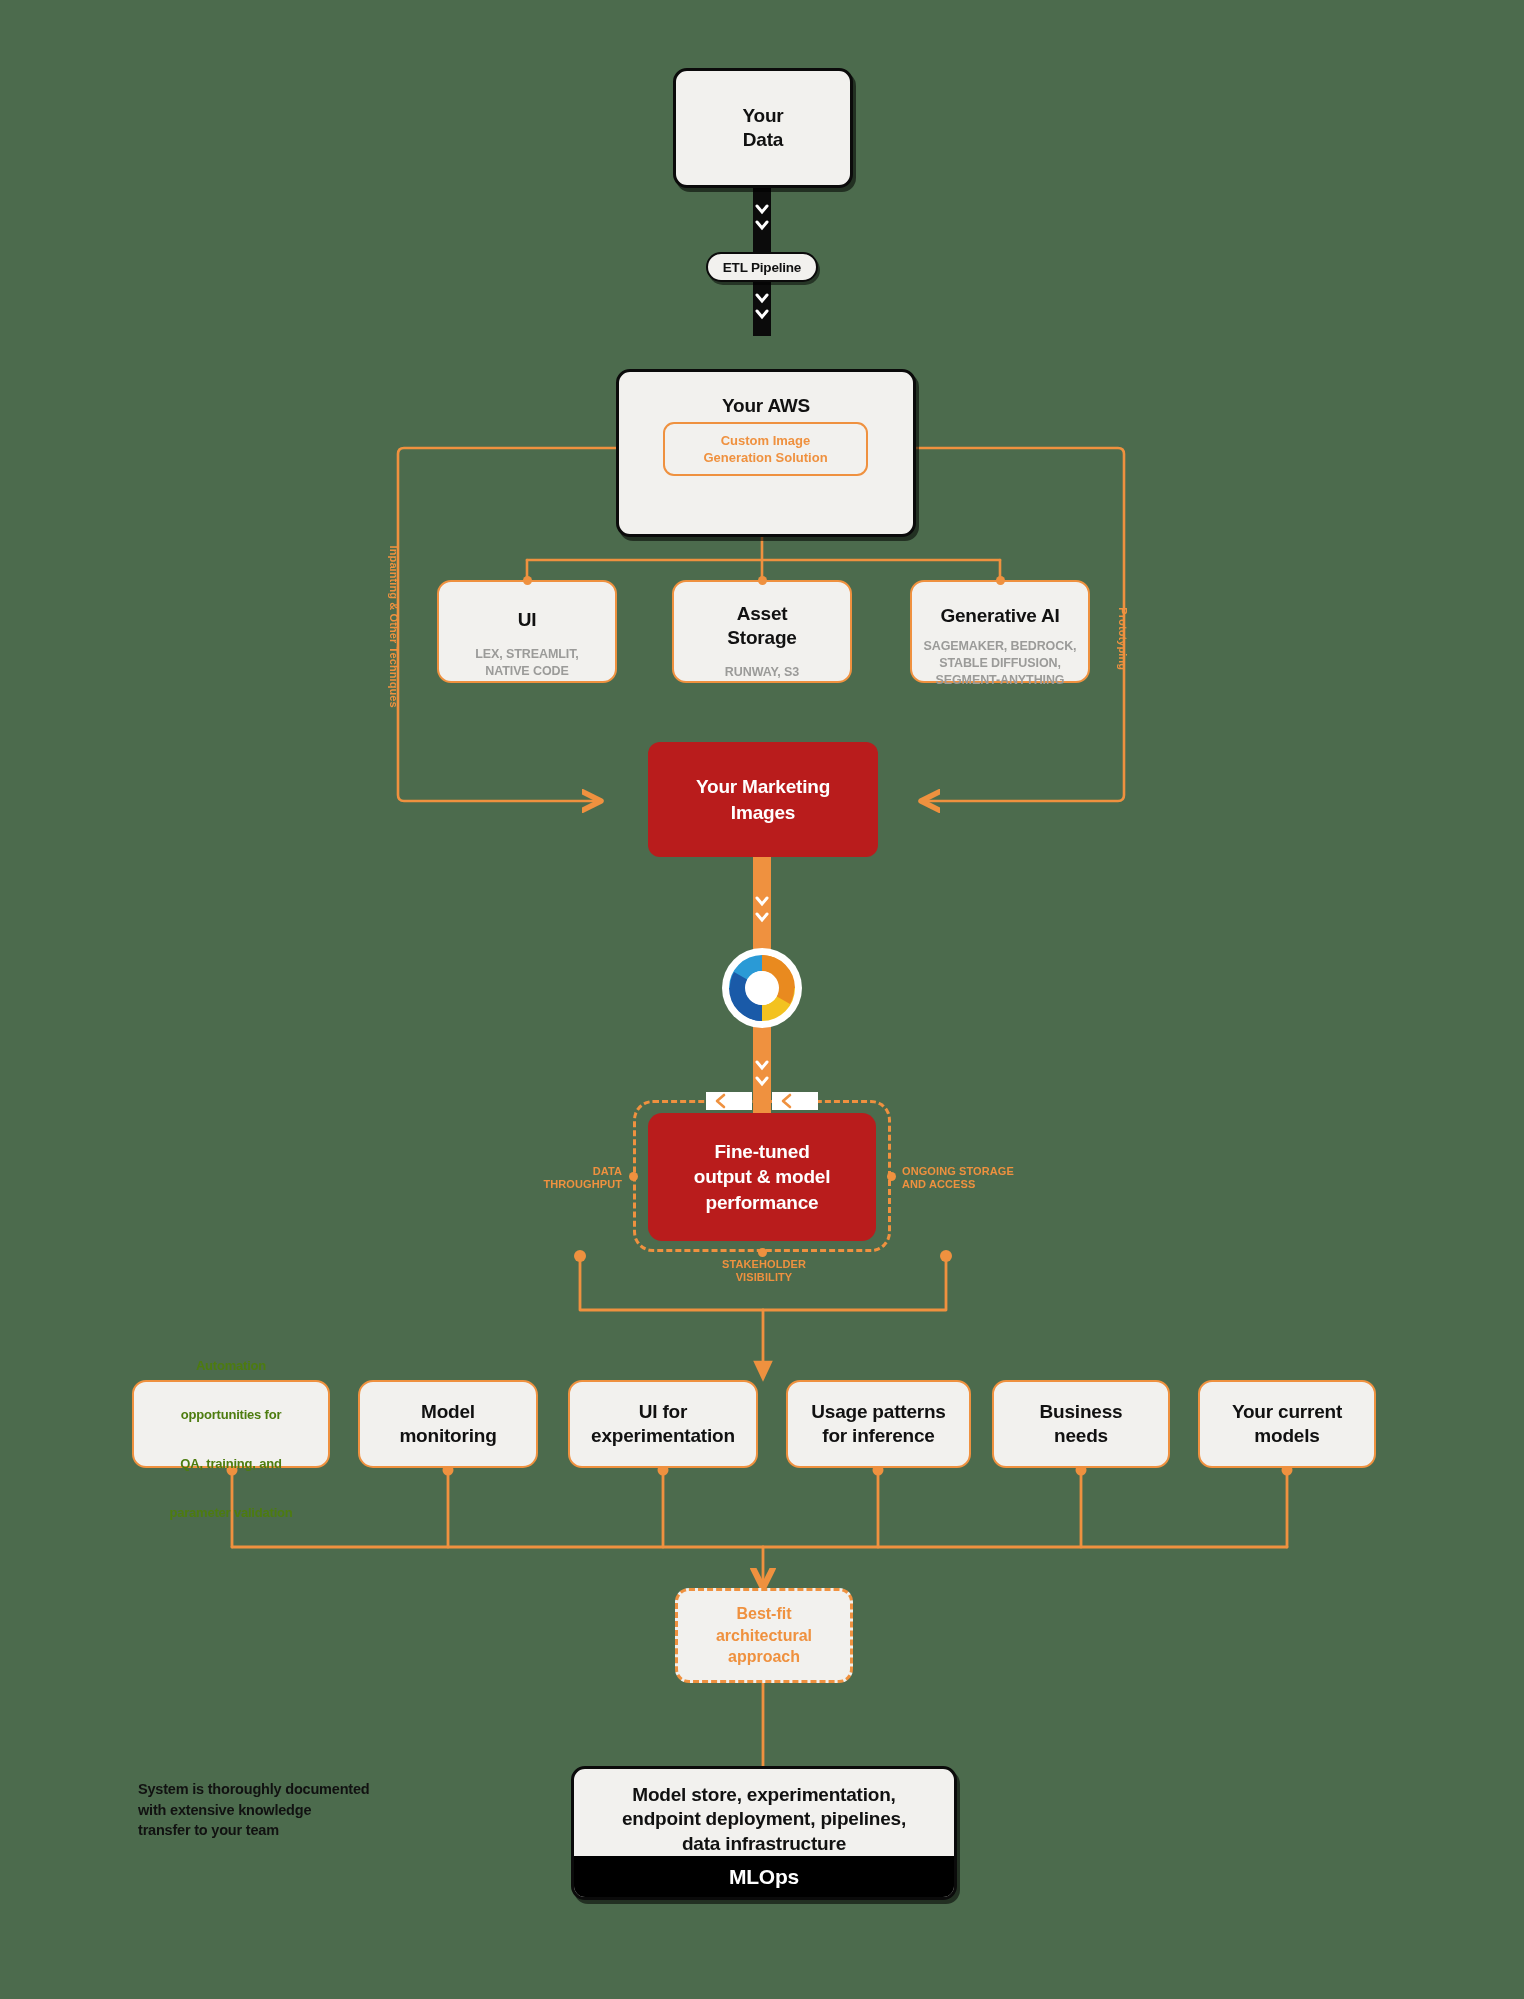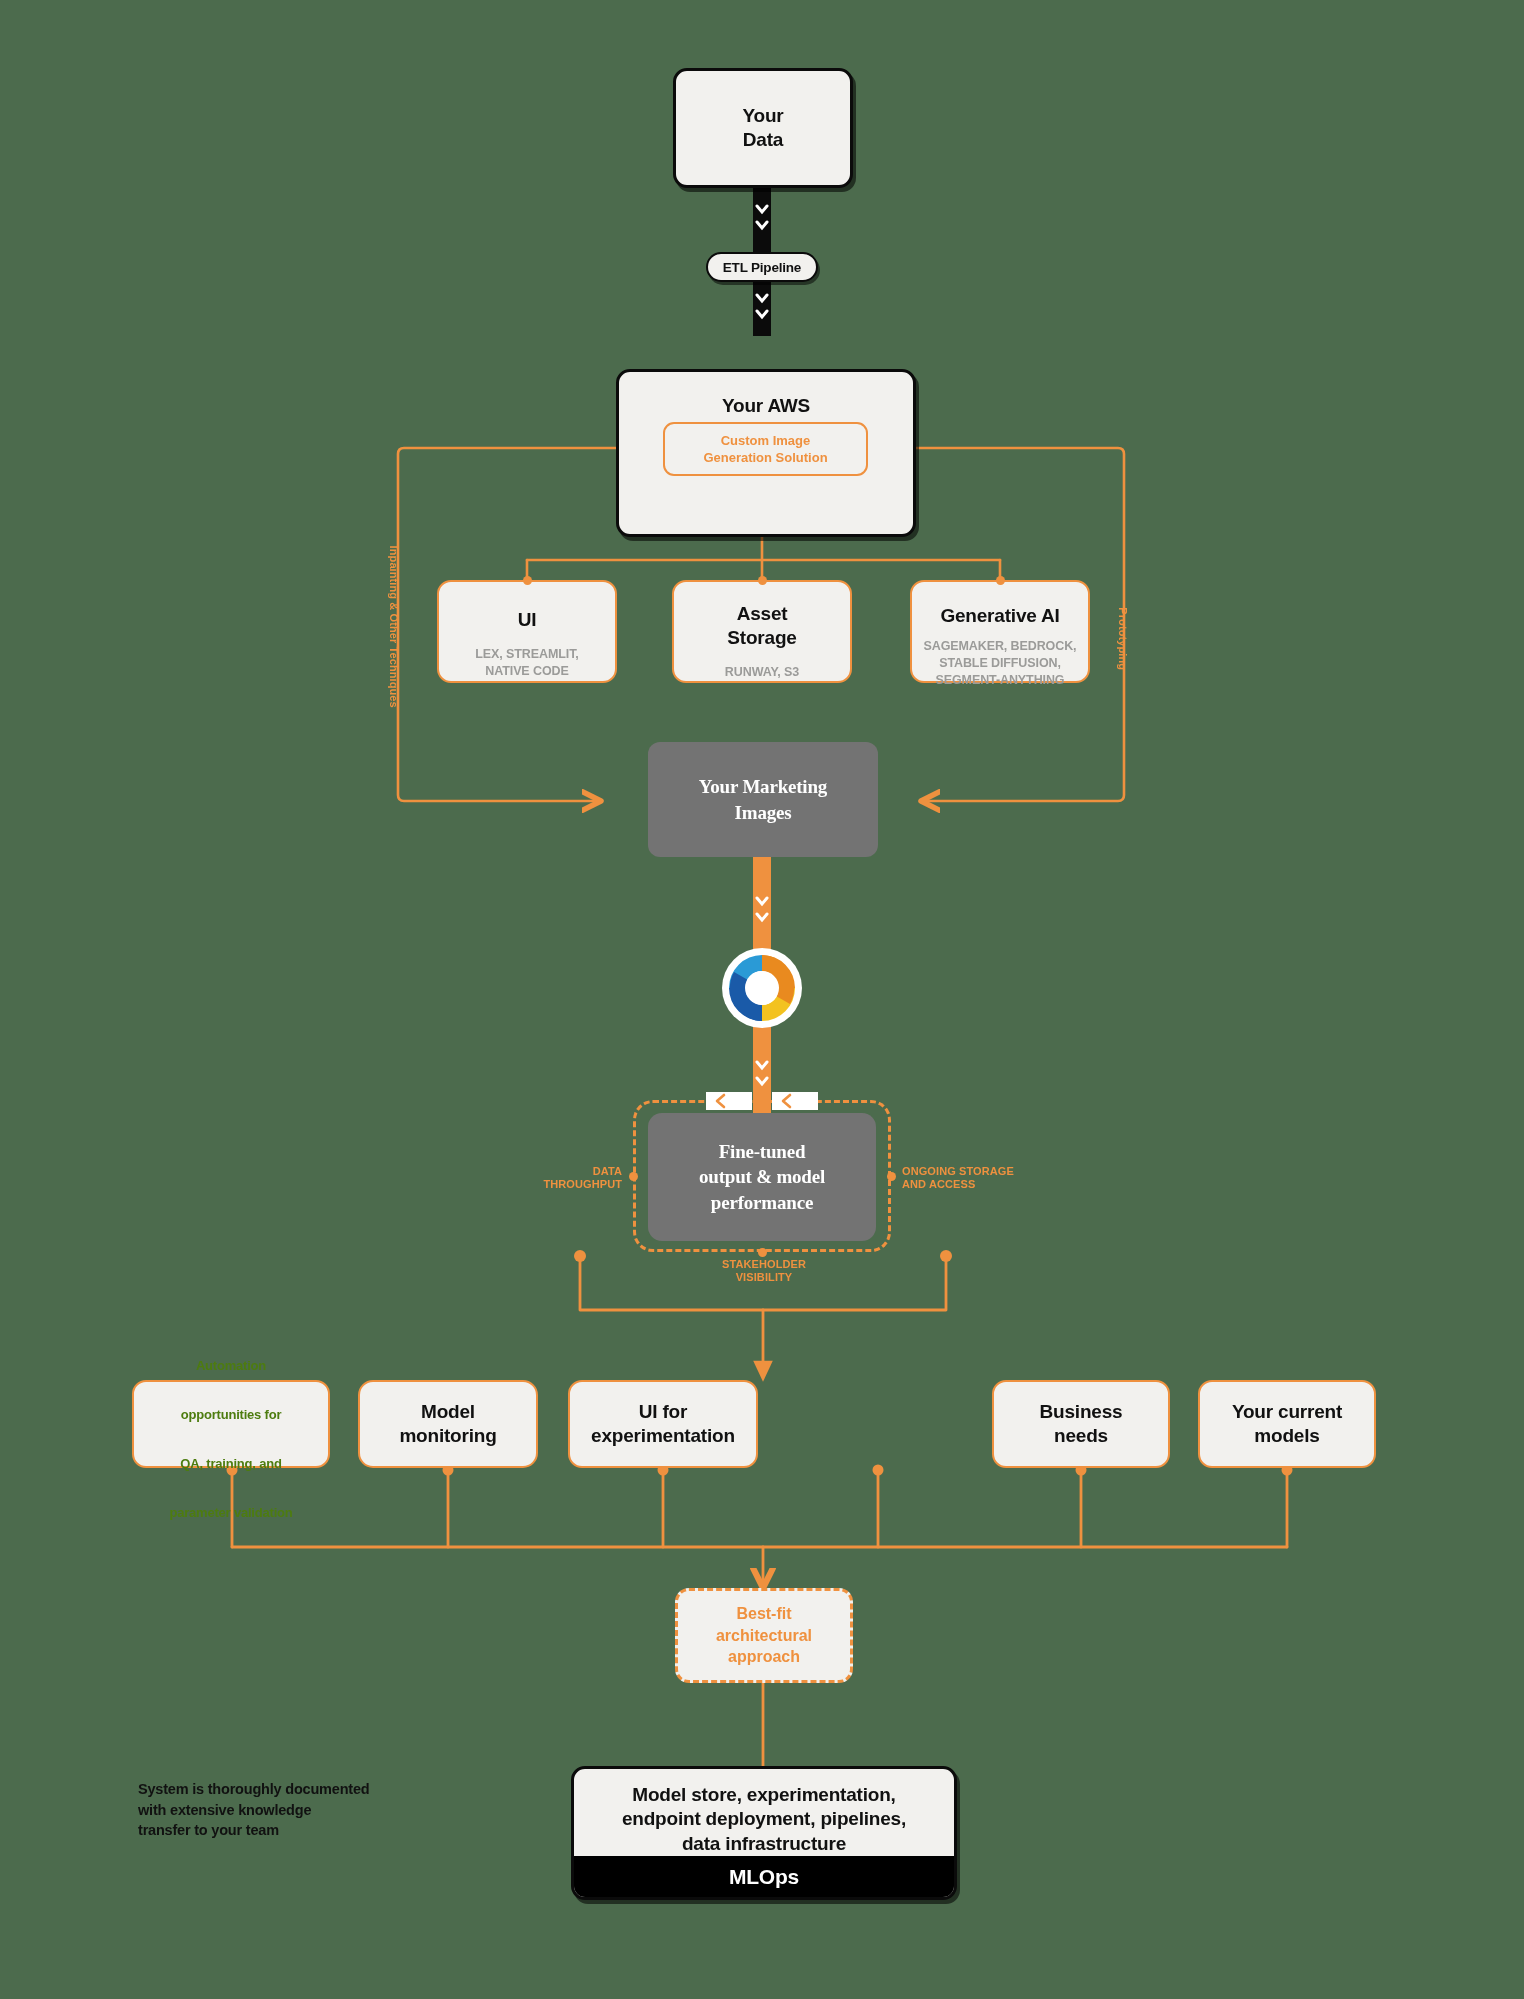--- a/index.html
+++ b/index.html
@@ -16,21 +16,21 @@
     position:absolute;
     display:flex; flex-direction:column;
     align-items:center; justify-content:center;
     text-align:center;
     border-radius:14px;
     background:#f2f1ee;
     z-index:5;
   }
   .node.black-border{ border:3px solid #0b0b0b; box-shadow:3px 4px 0 rgba(0,0,0,.55); }
   .node.orange-border{ border:2.5px solid #ef913f; }
-  .node.dark{ background:#737373; color:#fff; border:none;font-family:Liberation Serif, serif; }
+  .node.dark{ background:#b91c1c; color:#fff; border:none; }
   .node.dashed-orange{ border:3px dashed #ef913f; background:#f2f1ee; }
 
   .t-h1{ font-size:19px; font-weight:700; color:#111; line-height:1.28; letter-spacing:-0.2px; }
   .t-h1-w{ font-size:19px; font-weight:700; color:#fff; line-height:1.32; letter-spacing:-0.2px; }
   .t-h2{ font-size:21px; font-weight:700; color:#fff; line-height:1.3; letter-spacing:-0.2px; }
   .t-sub{ font-size:12.5px; font-weight:700; color:#9b9b99; line-height:1.33; letter-spacing:-0.1px; margin-top:14px; }
   .t-small{ font-size:13px; font-weight:700; color:#4d7c0f; line-height:1.3; letter-spacing:-0.2px;margin-top:32px; }
   .t-orange{ color:#ef913f; font-weight:700; }
 
   
@@ -227,20 +227,24 @@
   <div class="node orange-border" style="left:358px; top:1380px; width:180px; height:88px;border-radius:15px;">
     <div class="t-h1">Model</div>
     <div class="t-h1">monitoring</div>
   </div>
 
   <div class="node orange-border" style="left:568px; top:1380px; width:190px; height:88px;">
     <div class="t-h1">UI for</div>
     <div class="t-h1">experimentation</div>
   </div>
 
+  <div class="node orange-border" style="left:786px; top:1380px; width:185px; height:88px;">
+    <div class="t-h1">Usage patterns</div>
+    <div class="t-h1">for inference</div>
+  </div>
 
   <div class="node orange-border" style="left:992px; top:1380px; width:178px; height:88px;">
     <div class="t-h1">Business</div>
     <div class="t-h1">needs</div>
   </div>
 
   <div class="node orange-border" style="left:1198px; top:1380px; width:178px; height:88px;">
     <div class="t-h1">Your current</div>
     <div class="t-h1">models</div>
   </div>

